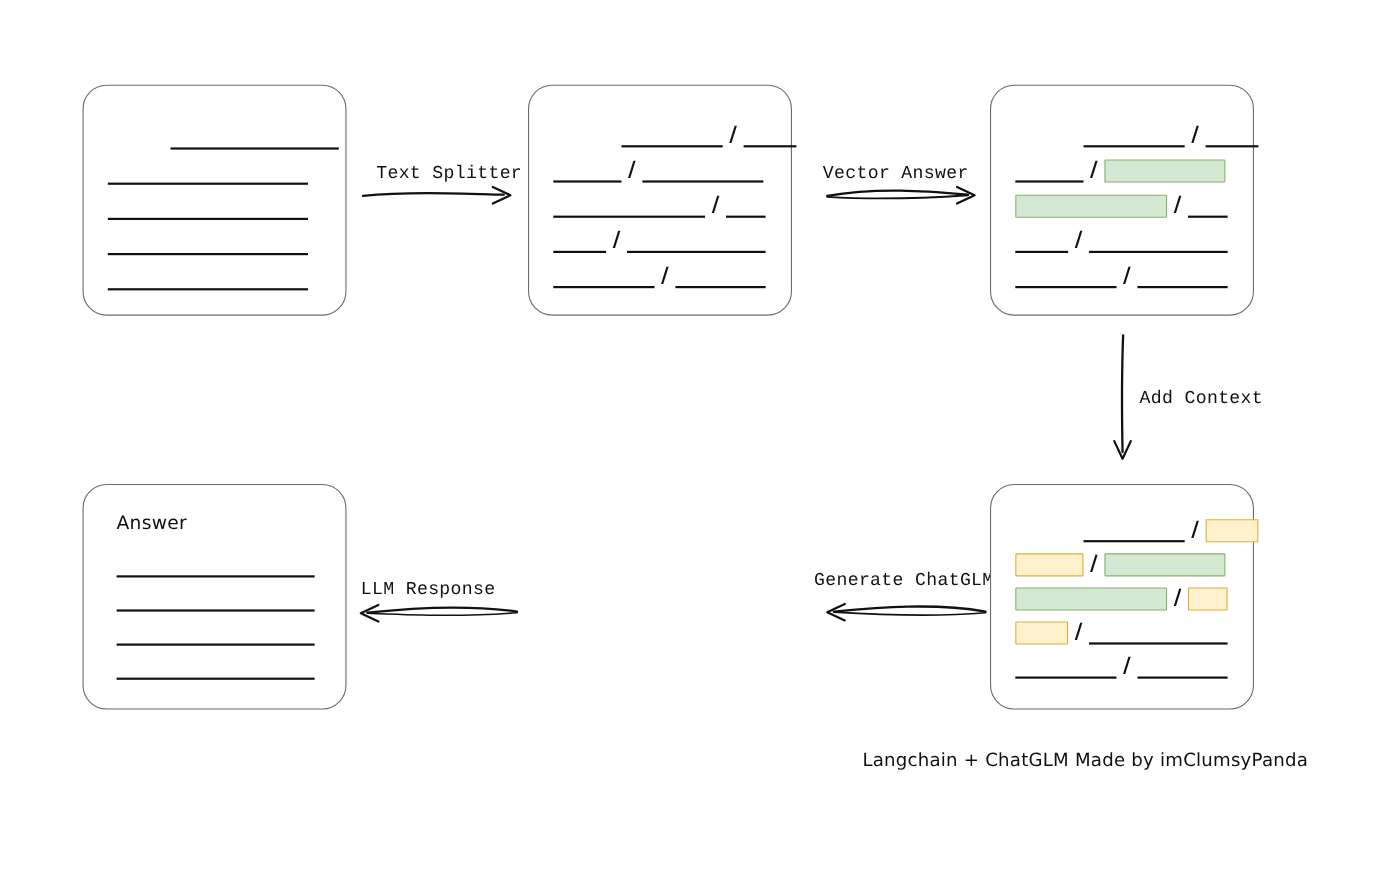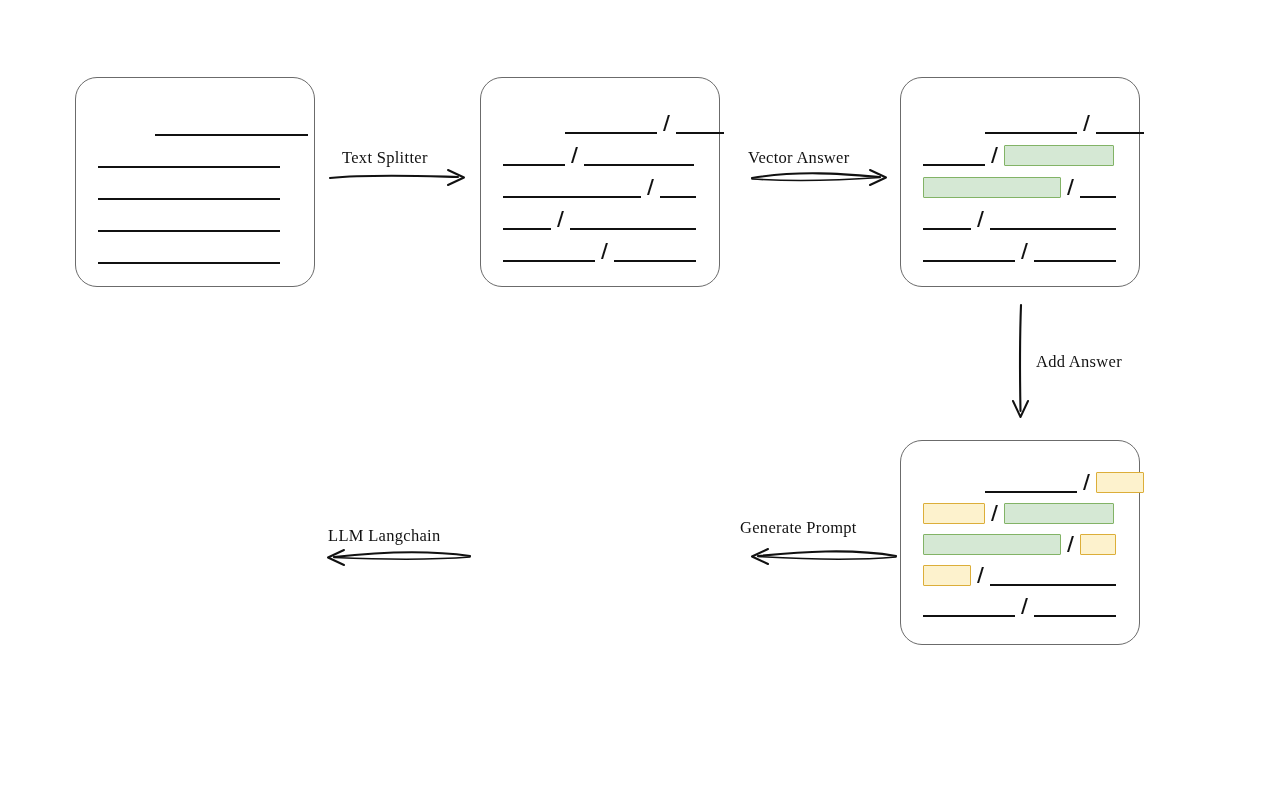--- a/index.html
+++ b/index.html
@@ -96,21 +96,21 @@
     height: 22px;
     border-radius: 1px;
     border-width: 1.4px;
     border-style: solid;
     box-sizing: border-box;
   }
 
   
   .arrow-label {
     position: absolute;
-    font-family: Liberation Serif, serif;
+    font-family: Liberation Mono, monospace;
     font-size: 16.5px;
     letter-spacing: 0.3px;
     color: #111111;
     white-space: nowrap;
     text-align: right;
   }
 
   
   .footer-note {
     position: absolute;
@@ -163,25 +163,25 @@
       <path d="M470 556 C 420 549, 370 553, 334 557" stroke="#111111" stroke-width="2.1" fill="none" stroke-linecap="round"></path>
       <path d="M470 557 C 420 561, 370 559, 334 557.5" stroke="#111111" stroke-width="1.5" fill="none" stroke-linecap="round"></path>
       <path d="M344 550 L 328 557.5 L 344 565" stroke="#111111" stroke-width="2" fill="none" stroke-linejoin="round" stroke-linecap="round"></path>
     </g>
   </svg>
 
   <div class="arrow-label" style="left:342px; top:148px;">Text Splitter</div>
 
   <div class="arrow-label" style="left:748px; top:148px;">Vector Answer</div>
 
-  <div class="arrow-label" style="left:1036px; top:352px;">Add Answer</div>
-
-  <div class="arrow-label" style="left:740px; top:518px;">Generate Prompt</div>
-
-  <div class="arrow-label" style="left:328px; top:526px;">LLM Langchain</div>
+  <div class="arrow-label" style="left:1036px; top:352px;">Add Context</div>
+
+  <div class="arrow-label" style="left:740px; top:518px;">Generate ChatGLM</div>
+
+  <div class="arrow-label" style="left:328px; top:526px;">LLM Response</div>
 
   <div class="card" style="left:75px; top:77px; width:240px; height:210px;">
     <div class="doc-lines" id="card-source-lines">
         <div class="line-row" style="top: 36px; padding-left: 22px;">
           <span style="width: 57px; flex: 0 0 auto;"></span>
           <span class="seg plain" style="width: 153px; flex: 0 0 auto;"></span>
         </div>
         <div class="line-row" style="top: 68px; padding-left: 22px;">
           <span class="seg plain" style="width: 182px; flex: 0 0 auto;"></span>
         </div>
@@ -314,15 +314,33 @@
           <span class="seg plain" style="width: 92px; flex: 0 0 auto;"></span>
           <span class="gap-sm"></span>
           <span class="slash">/</span>
           <span class="gap-sm"></span>
           <span class="seg plain" style="width: 82px; flex: 0 0 auto;"></span>
         </div>
       </div>
   </div>
 
 
-
+  <div class="card" style="left:75px; top:440px; width:240px; height:205px;">
+    <div class="card-heading" style="left:30px; top:25px;">Answer</div>
+    <div class="doc-lines" id="card-answer-lines">
+        <div class="line-row" style="top: 62px; padding-left: 30px;">
+          <span class="seg plain" style="width: 180px; flex: 0 0 auto;"></span>
+        </div>
+        <div class="line-row" style="top: 93px; padding-left: 30px;">
+          <span class="seg plain" style="width: 180px; flex: 0 0 auto;"></span>
+        </div>
+        <div class="line-row" style="top: 124px; padding-left: 30px;">
+          <span class="seg plain" style="width: 180px; flex: 0 0 auto;"></span>
+        </div>
+        <div class="line-row" style="top: 155px; padding-left: 30px;">
+          <span class="seg plain" style="width: 180px; flex: 0 0 auto;"></span>
+        </div>
+      </div>
+  </div>
+
+  <div class="footer-note" style="left:784px; top:681px;">Langchain + ChatGLM Made by imClumsyPanda</div>
 
 </div>
 
 </body></html>

